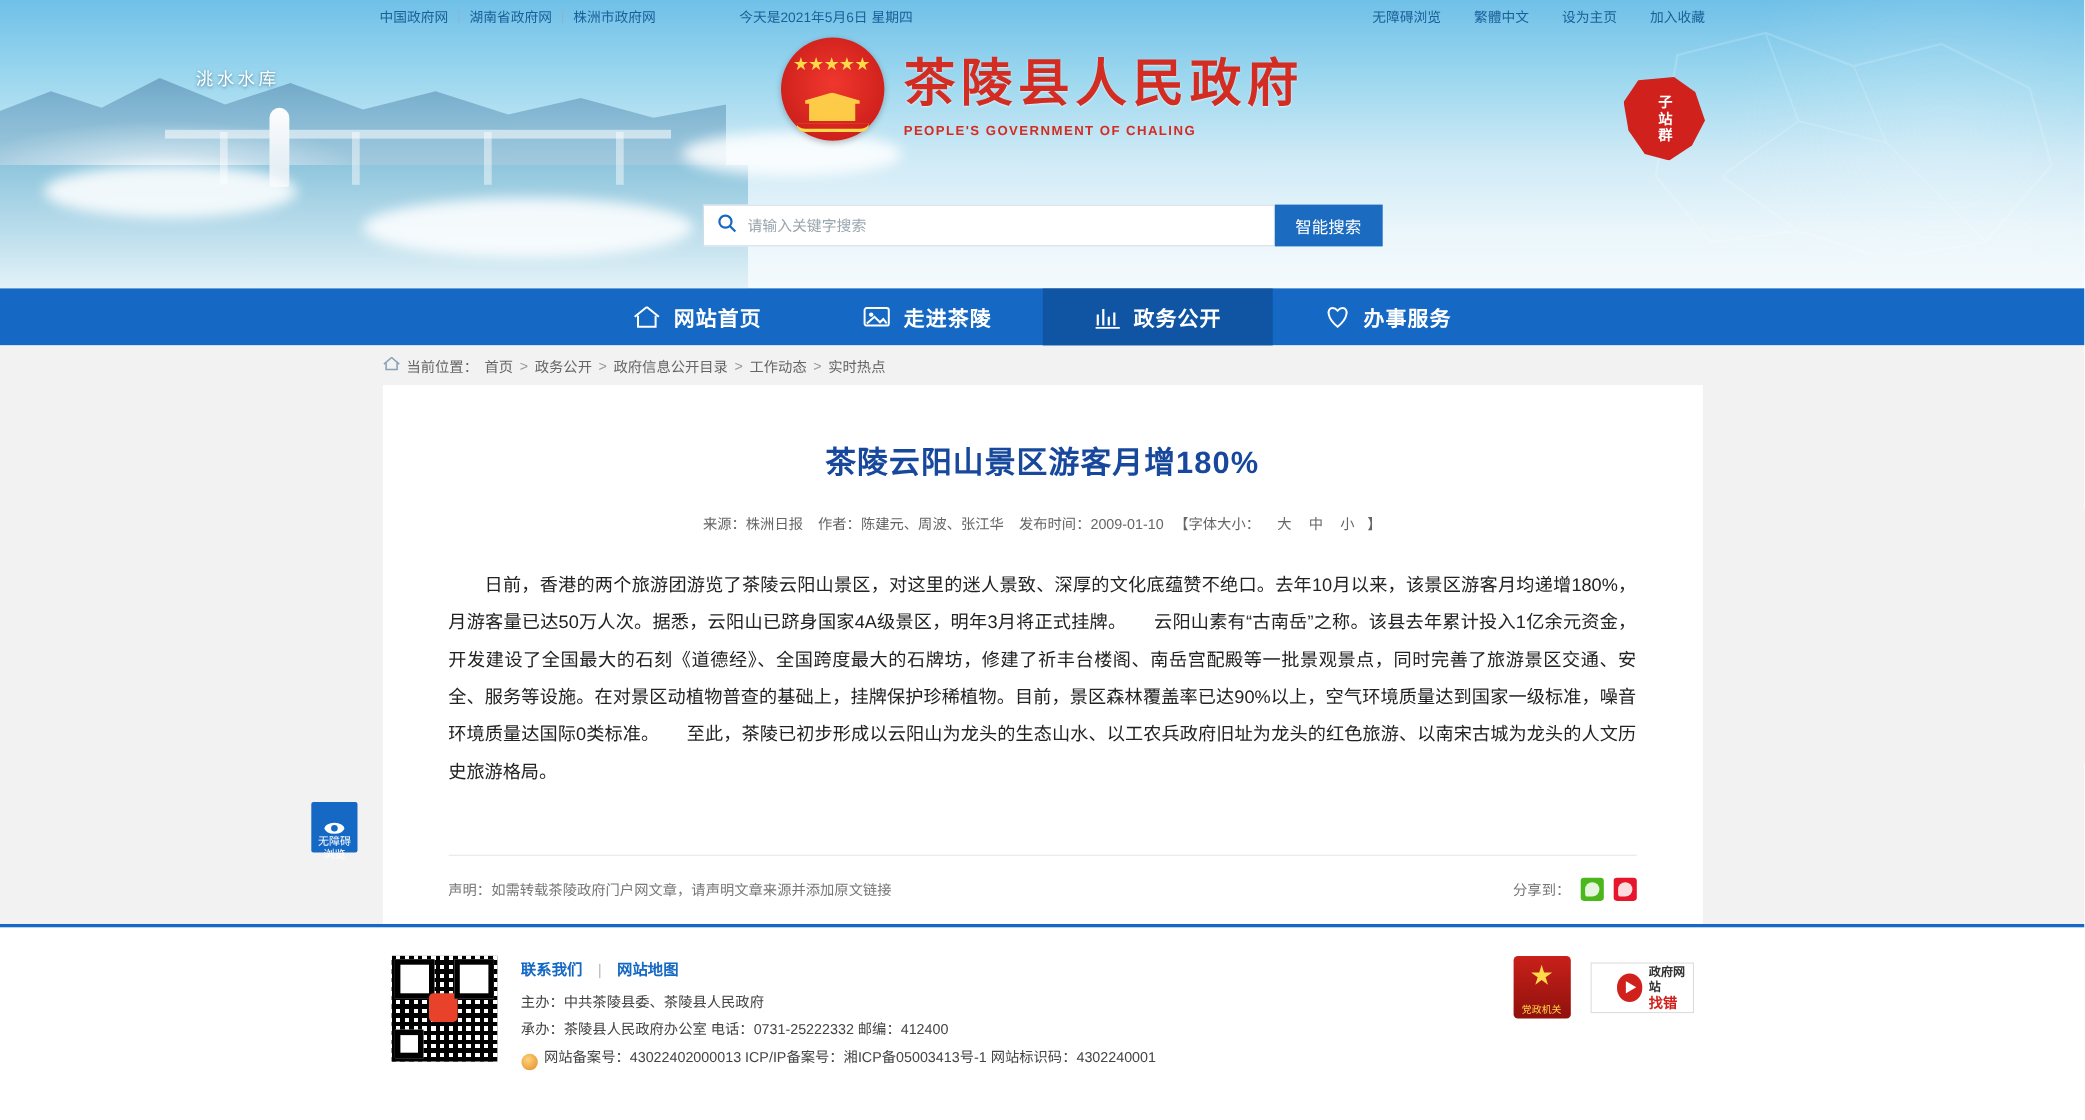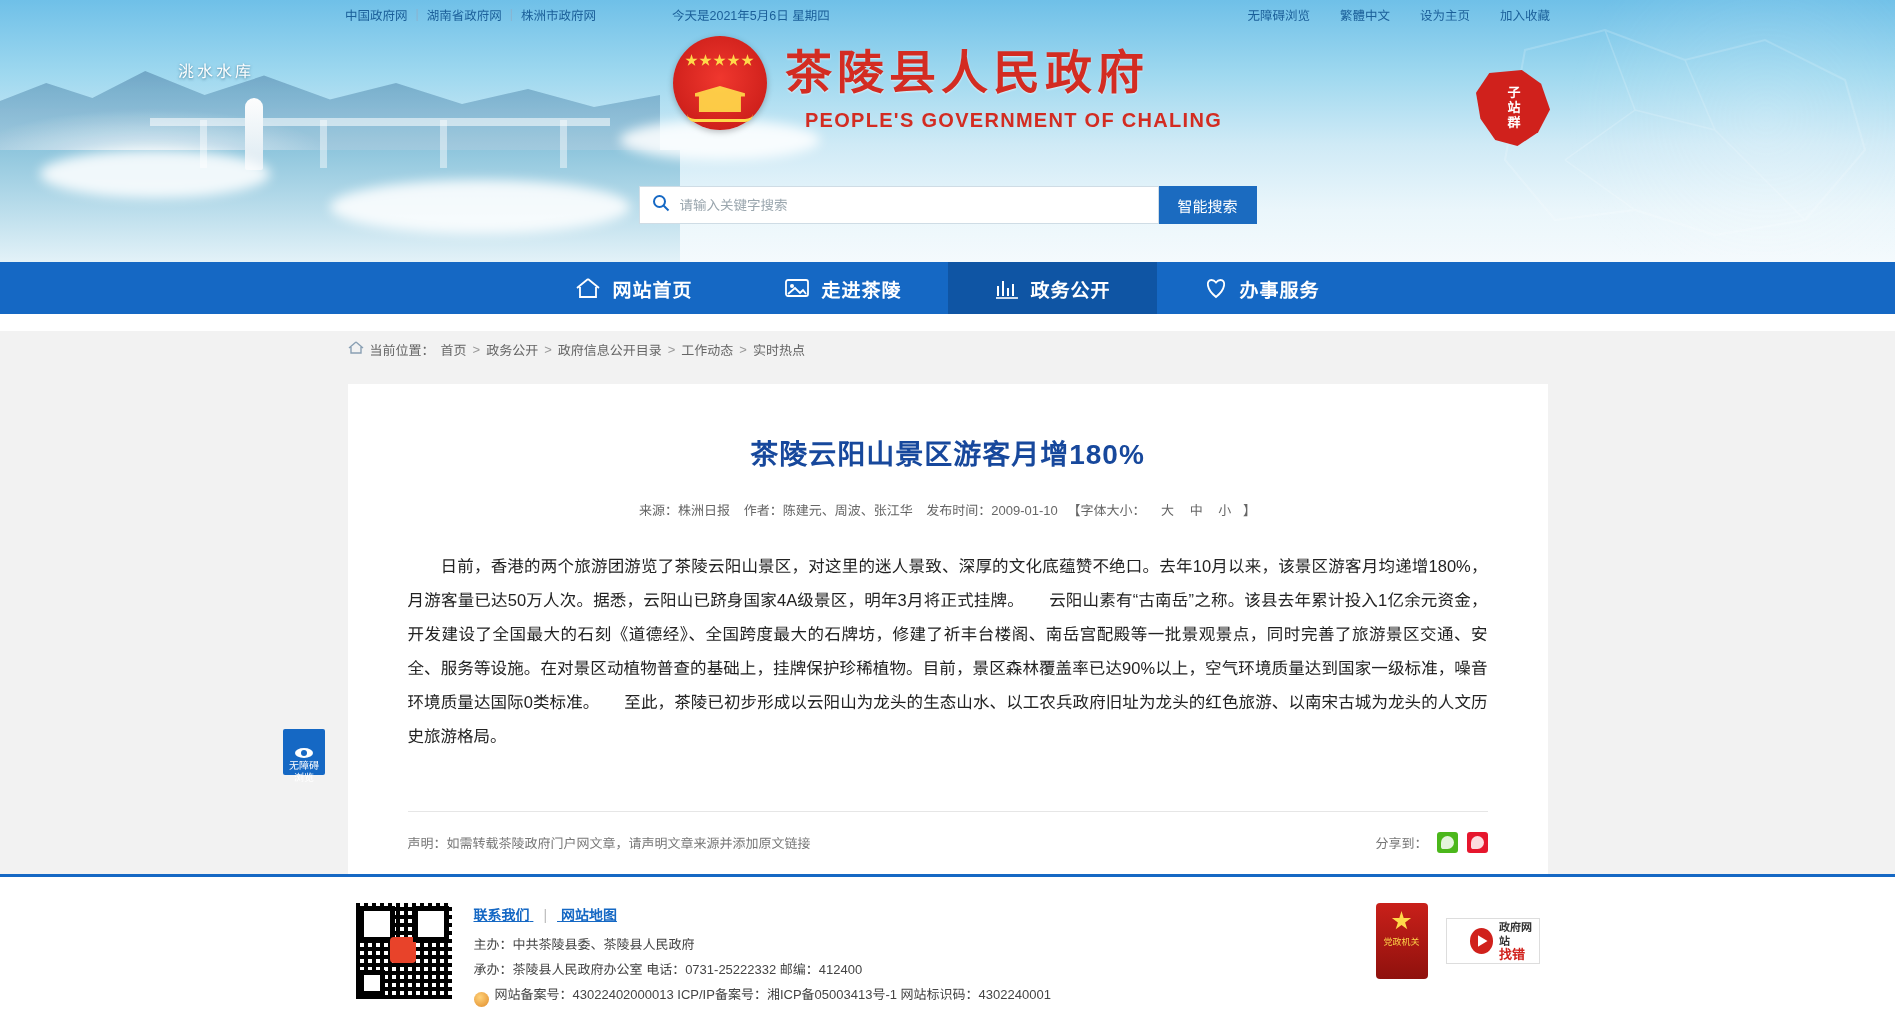--- a/index.html
+++ b/index.html
@@ -129,25 +129,24 @@
   .title-text .cn {
     color: #d32c22;
     font-size: 47px;
     font-weight: bold;
     letter-spacing: 5px;
     font-family: "DejaVu Sans", "Liberation Sans", sans-serif;
     text-shadow: 0 1px 2px rgba(255,255,255,.6);
   }
   .title-text .en {
     color: #d32c22;
-    font-size: 20px;
+    font-size: 12px;
     letter-spacing: 1.3px;
     margin-top: 6px;
     font-weight: bold;
-    margin-left: 20px;
   }
 
   .zizhanqun {
     position: absolute;
     right: 345px; top: 70px;
     width: 74px; height: 76px;
     z-index: 6;
     display: flex; align-items: center; justify-content: center;
   }
   .zizhanqun .shape {
@@ -212,21 +211,21 @@
     cursor: pointer;
     letter-spacing: 1px;
   }
   .nav-item.active { background: #0f55a4; }
   .nav-item svg { display: block; }
 
   
   .page-bg { background: #f2f2f2; padding-bottom: 0; }
   .crumb {
     width: 1200px;
-    margin: 17px auto;
+    margin: 0 auto;
     height: 36px;
     display: flex; align-items: center;
     font-size: 13px;
     color: #666;
     gap: 6px;
   }
   .crumb a { color: #666; text-decoration: none; }
   .crumb .sep { color: #999; }
 
   .article-card {
@@ -330,37 +329,37 @@
   .qr::after { right: 3px; top: 3px; }
   .qr .bl {
     position: absolute; left: 3px; bottom: 3px;
     width: 26px; height: 26px; border: 5px solid #000; background: #fff;
   }
   .qr .center {
     position: absolute; left: 34px; top: 34px;
     width: 26px; height: 26px; background: #e8432a; border-radius: 4px;
   }
   .foot-text { margin-left: 22px; font-size: 13px; color: #444; line-height: 25px; }
-  .foot-links { font-size: 14px; color: #1568c4; font-weight: bold; margin-bottom: 4px; text-decoration: underline; }
+  .foot-links { font-size: 14px; color: #1568c4; font-weight: bold; margin-bottom: 4px; }
   .foot-links span.sp { color: #bbb; margin: 0 10px; font-weight: normal; }
   .foot-row { display: flex; align-items: flex-end; gap: 6px; }
   .police-badge { width: 15px; height: 15px; border-radius: 50%; background: radial-gradient(circle at 40% 35%, #ffd27a, #e08b2a); display: inline-block; }
 
   .foot-right {
     position: absolute; right: 58px; top: 26px;
     display: flex; gap: 18px; align-items: center;
   }
   .badge-dangzheng {
-    width: 52px; height: 76px;
+    width: 52px; height: 57px;
     background: linear-gradient(180deg, #c9201a, #8f110d);
     border-radius: 4px;
     color: #ffd94a;
     font-size: 9px;
     text-align: center;
-    padding-top: 34px;
+    padding-top: 44px;
     line-height: 10px;
     position: relative;
   }
   .badge-dangzheng::before {
     content: "";
     position: absolute; left: 50%; top: 8px; transform: translateX(-50%);
     width: 20px; height: 20px;
     background: #ffd94a;
     clip-path: polygon(50% 0, 61% 35%, 98% 35%, 68% 57%, 79% 91%, 50% 70%, 21% 91%, 32% 57%, 2% 35%, 39% 35%);
   }

